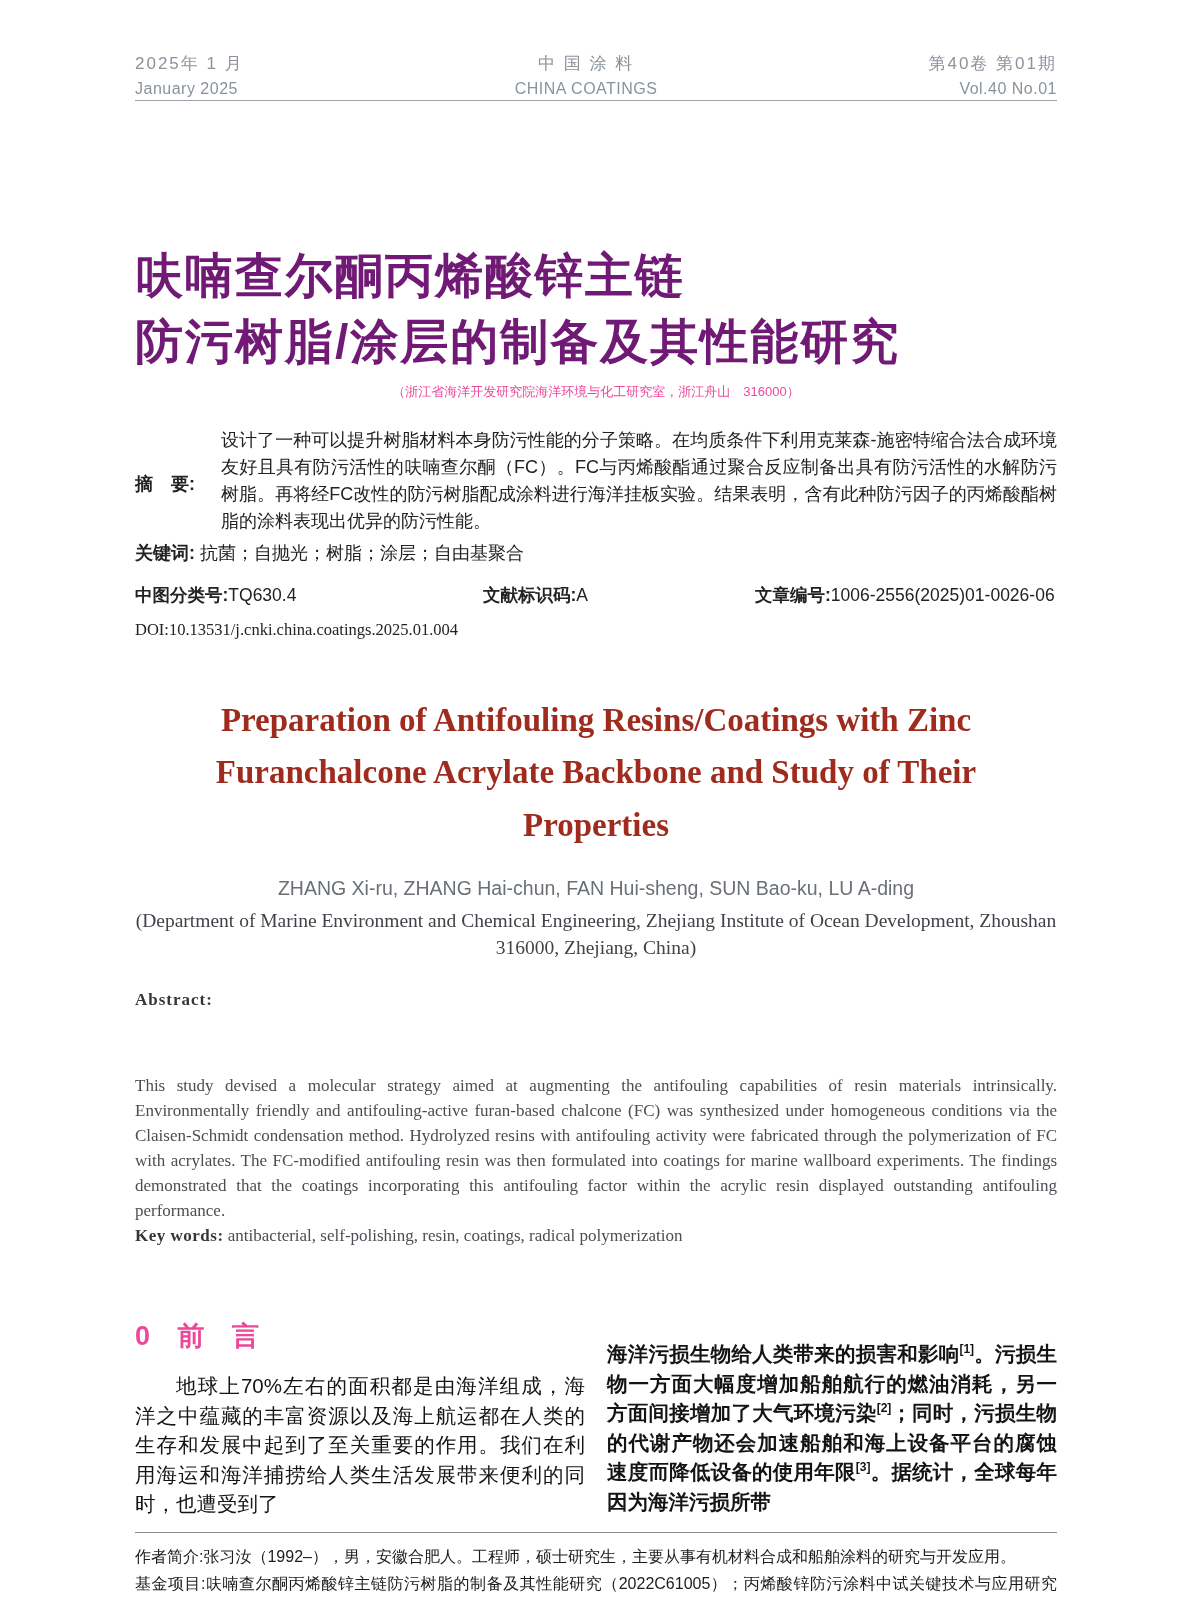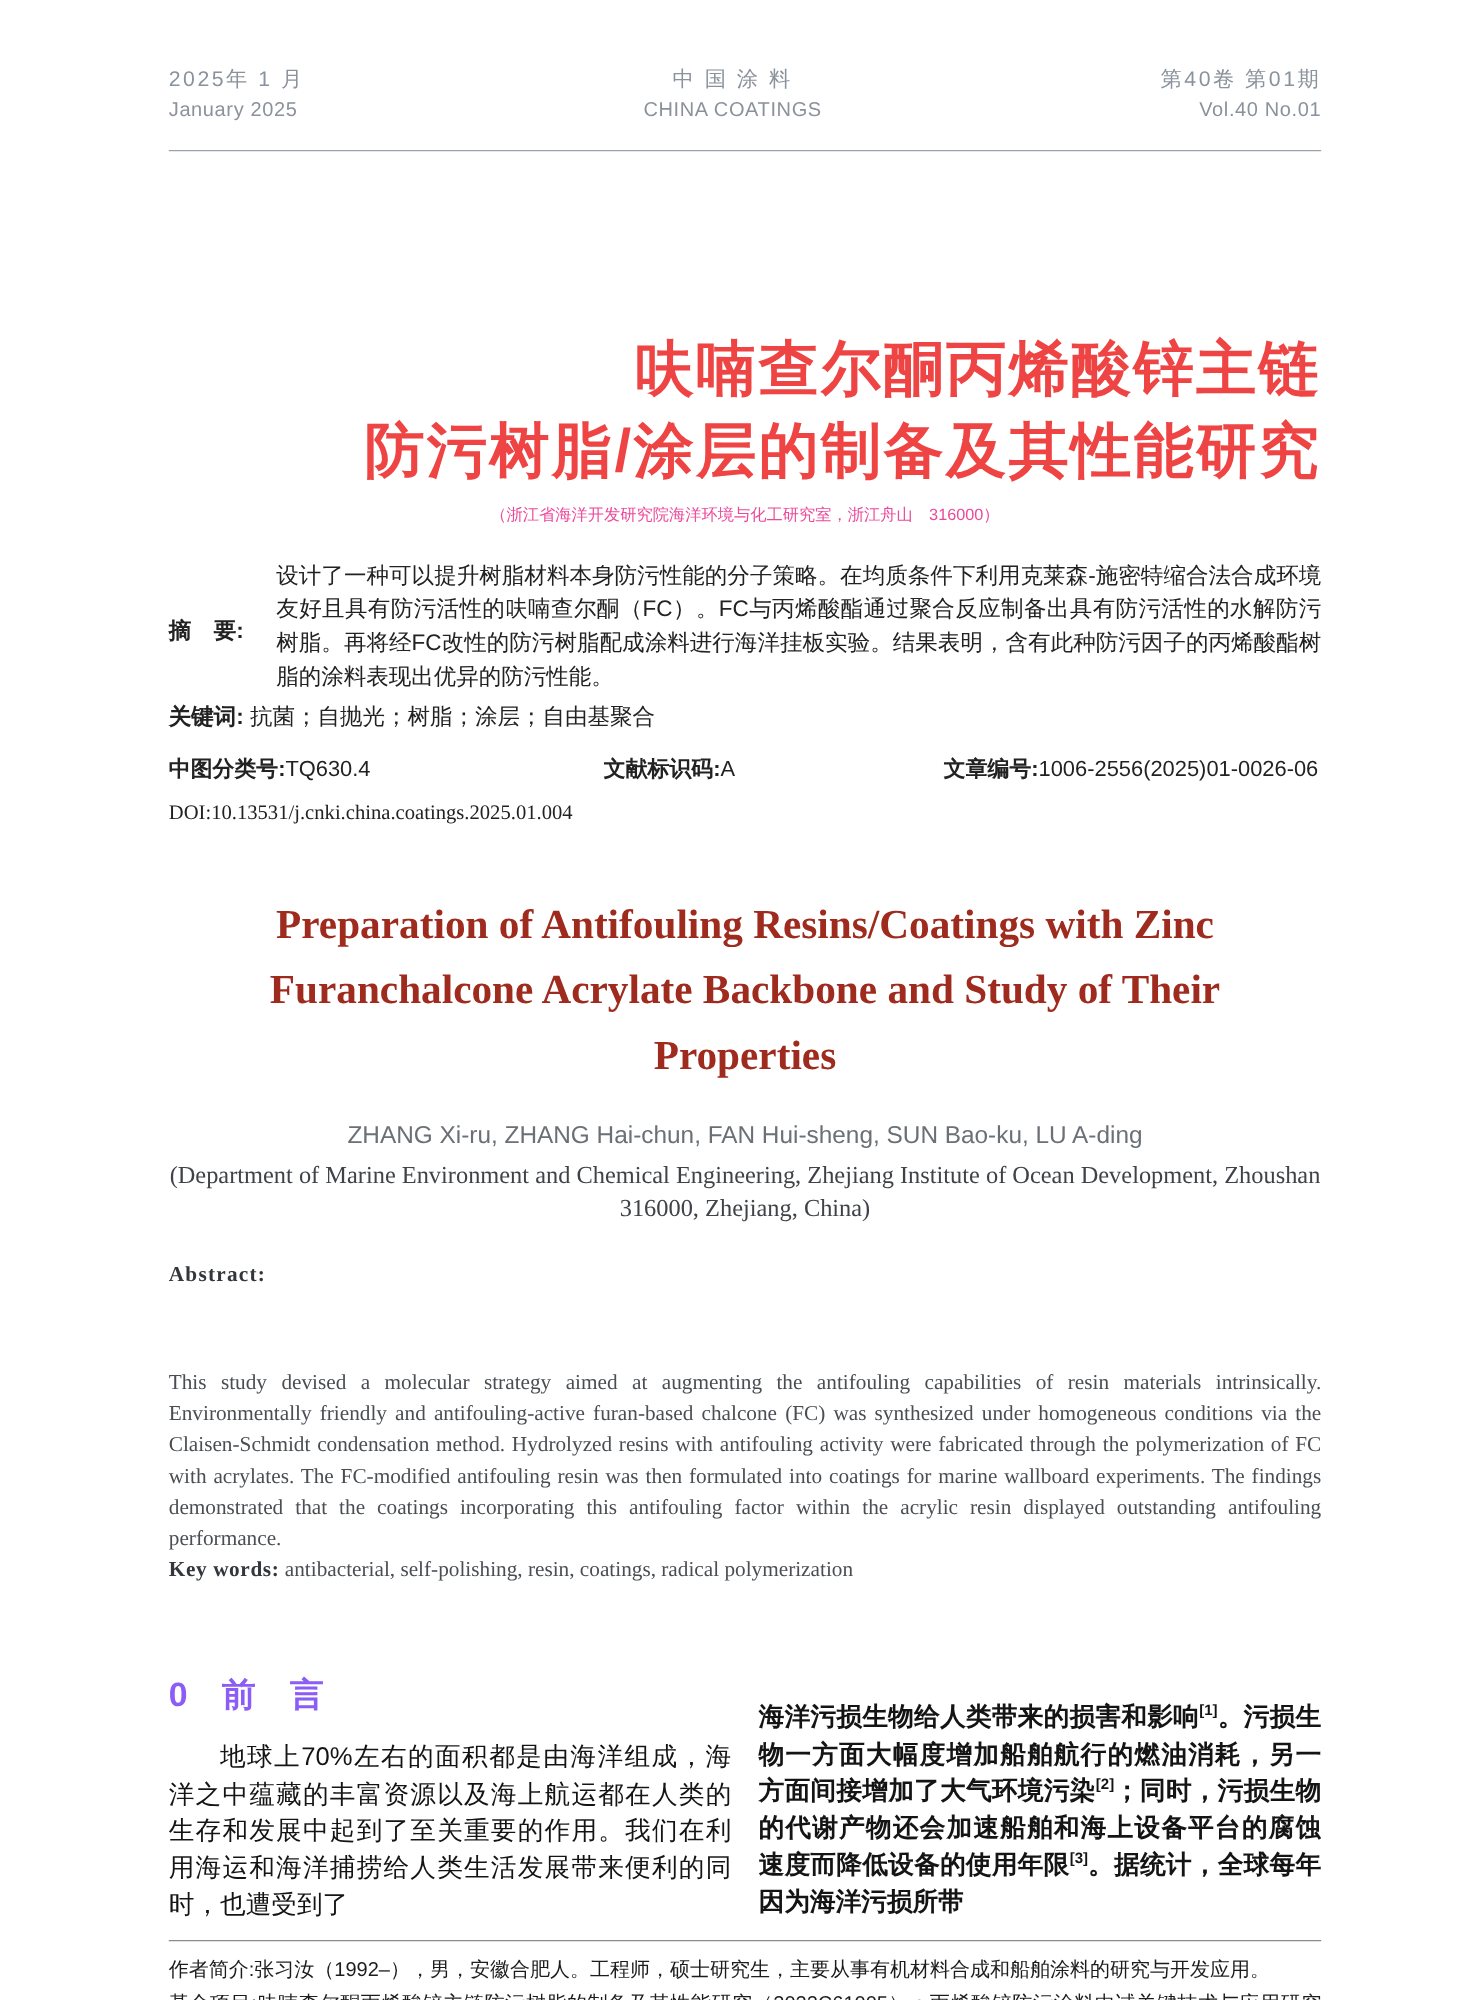--- a/index.html
+++ b/index.html
@@ -2,31 +2,31 @@
 <html><head>
 <meta charset="utf-8">
 <style>
   html,body{margin:0;padding:0;background:#ffffff;}
   body{width:1187px;height:1600px;position:relative;overflow:hidden;
        font-family:"Liberation Sans",sans-serif;color:#222;-webkit-font-smoothing:antialiased;}
   .page{padding:0 130px 0 135px;}
 
   
   .page-header{display:flex;justify-content:space-between;align-items:flex-end;
-    padding-top:52px;padding-bottom:20px;border-bottom:1px solid #9aa2ab;
+    padding-top:52px;padding-bottom:0;border-bottom:1px solid #9aa2ab;
     color:#8a929b;}
   .hdr-col{line-height:1.45;}
   .hdr-cn{font-size:17px;letter-spacing:2px;}
   .hdr-en{font-size:16px;letter-spacing:.5px;}
   .hdr-center{text-align:center;}
   .hdr-right{text-align:right;}
 
   
-  .title-cn{margin:142px 0 0 0;text-align:right;font-size:48px;font-weight:800;
-    color:#ef4444;line-height:1.38;letter-spacing:2px;}
+  .title-cn{margin:142px 0 0 0;text-align:left;font-size:48px;font-weight:800;
+    color:#701a75;line-height:1.38;letter-spacing:2px;}
   .authors-cn{margin-top:24px;text-align:center;font-size:20px;font-weight:600;color:#1c1c1c;}
   .affil-cn{margin-top:8px;text-align:center;font-size:13px;color:#ec4899;}
 
   
   .abs-cn{display:flex;margin-top:26px;font-size:18px;line-height:27px;}
   .abs-cn .lbl{font-weight:700;white-space:nowrap;width:86px;flex:0 0 86px;margin-top:44px;}
   .abs-cn .txt{flex:1;text-align:justify;}
   .kw-cn{margin-top:5px;font-size:18px;line-height:27px;}
   .kw-cn .lbl{font-weight:700;}
 
@@ -47,21 +47,21 @@
   .abs-en{display:flex;margin-top:26px;font-family:"Liberation Serif",serif;
     font-size:17px;line-height:25px;color:#4a4e53;flex-direction:column;}
   .abs-en .lbl{font-weight:700;letter-spacing:1px;color:#33373c;white-space:nowrap;width:86px;flex:0 0 86px;}
   .abs-en .txt{flex:1;text-align:justify;}
   .kw-en{margin-top:3px;font-family:"Liberation Serif",serif;font-size:17px;color:#4a4e53;}
   .kw-en .lbl{font-weight:700;letter-spacing:.5px;color:#33373c;}
 
   
   .body-cols{display:flex;gap:22px;margin-top:72px;}
   .col{flex:1;min-width:0;}
-  .sec-heading{color:#8b5cf6;font-weight:800;font-size:27px;word-spacing:20px;
+  .sec-heading{color:#ec4899;font-weight:800;font-size:27px;word-spacing:20px;
     margin:0 0 17px 0;}
   .body-par{font-size:20.5px;line-height:29.5px;text-align:justify;color:#141414;}
   .indent{text-indent:2em;}
   .col-right{padding-top:21px;font-weight:bold;}
   sup{font-size:12px;line-height:0;}
 
   
   .foot-rule{border:none;border-top:1px solid #8c8c8c;margin:13px 0 0 0;}
   .footnotes{margin-top:10px;font-size:16px;line-height:27px;color:#1c1c1c;}
   .footnotes .fn{text-align:justify;}

